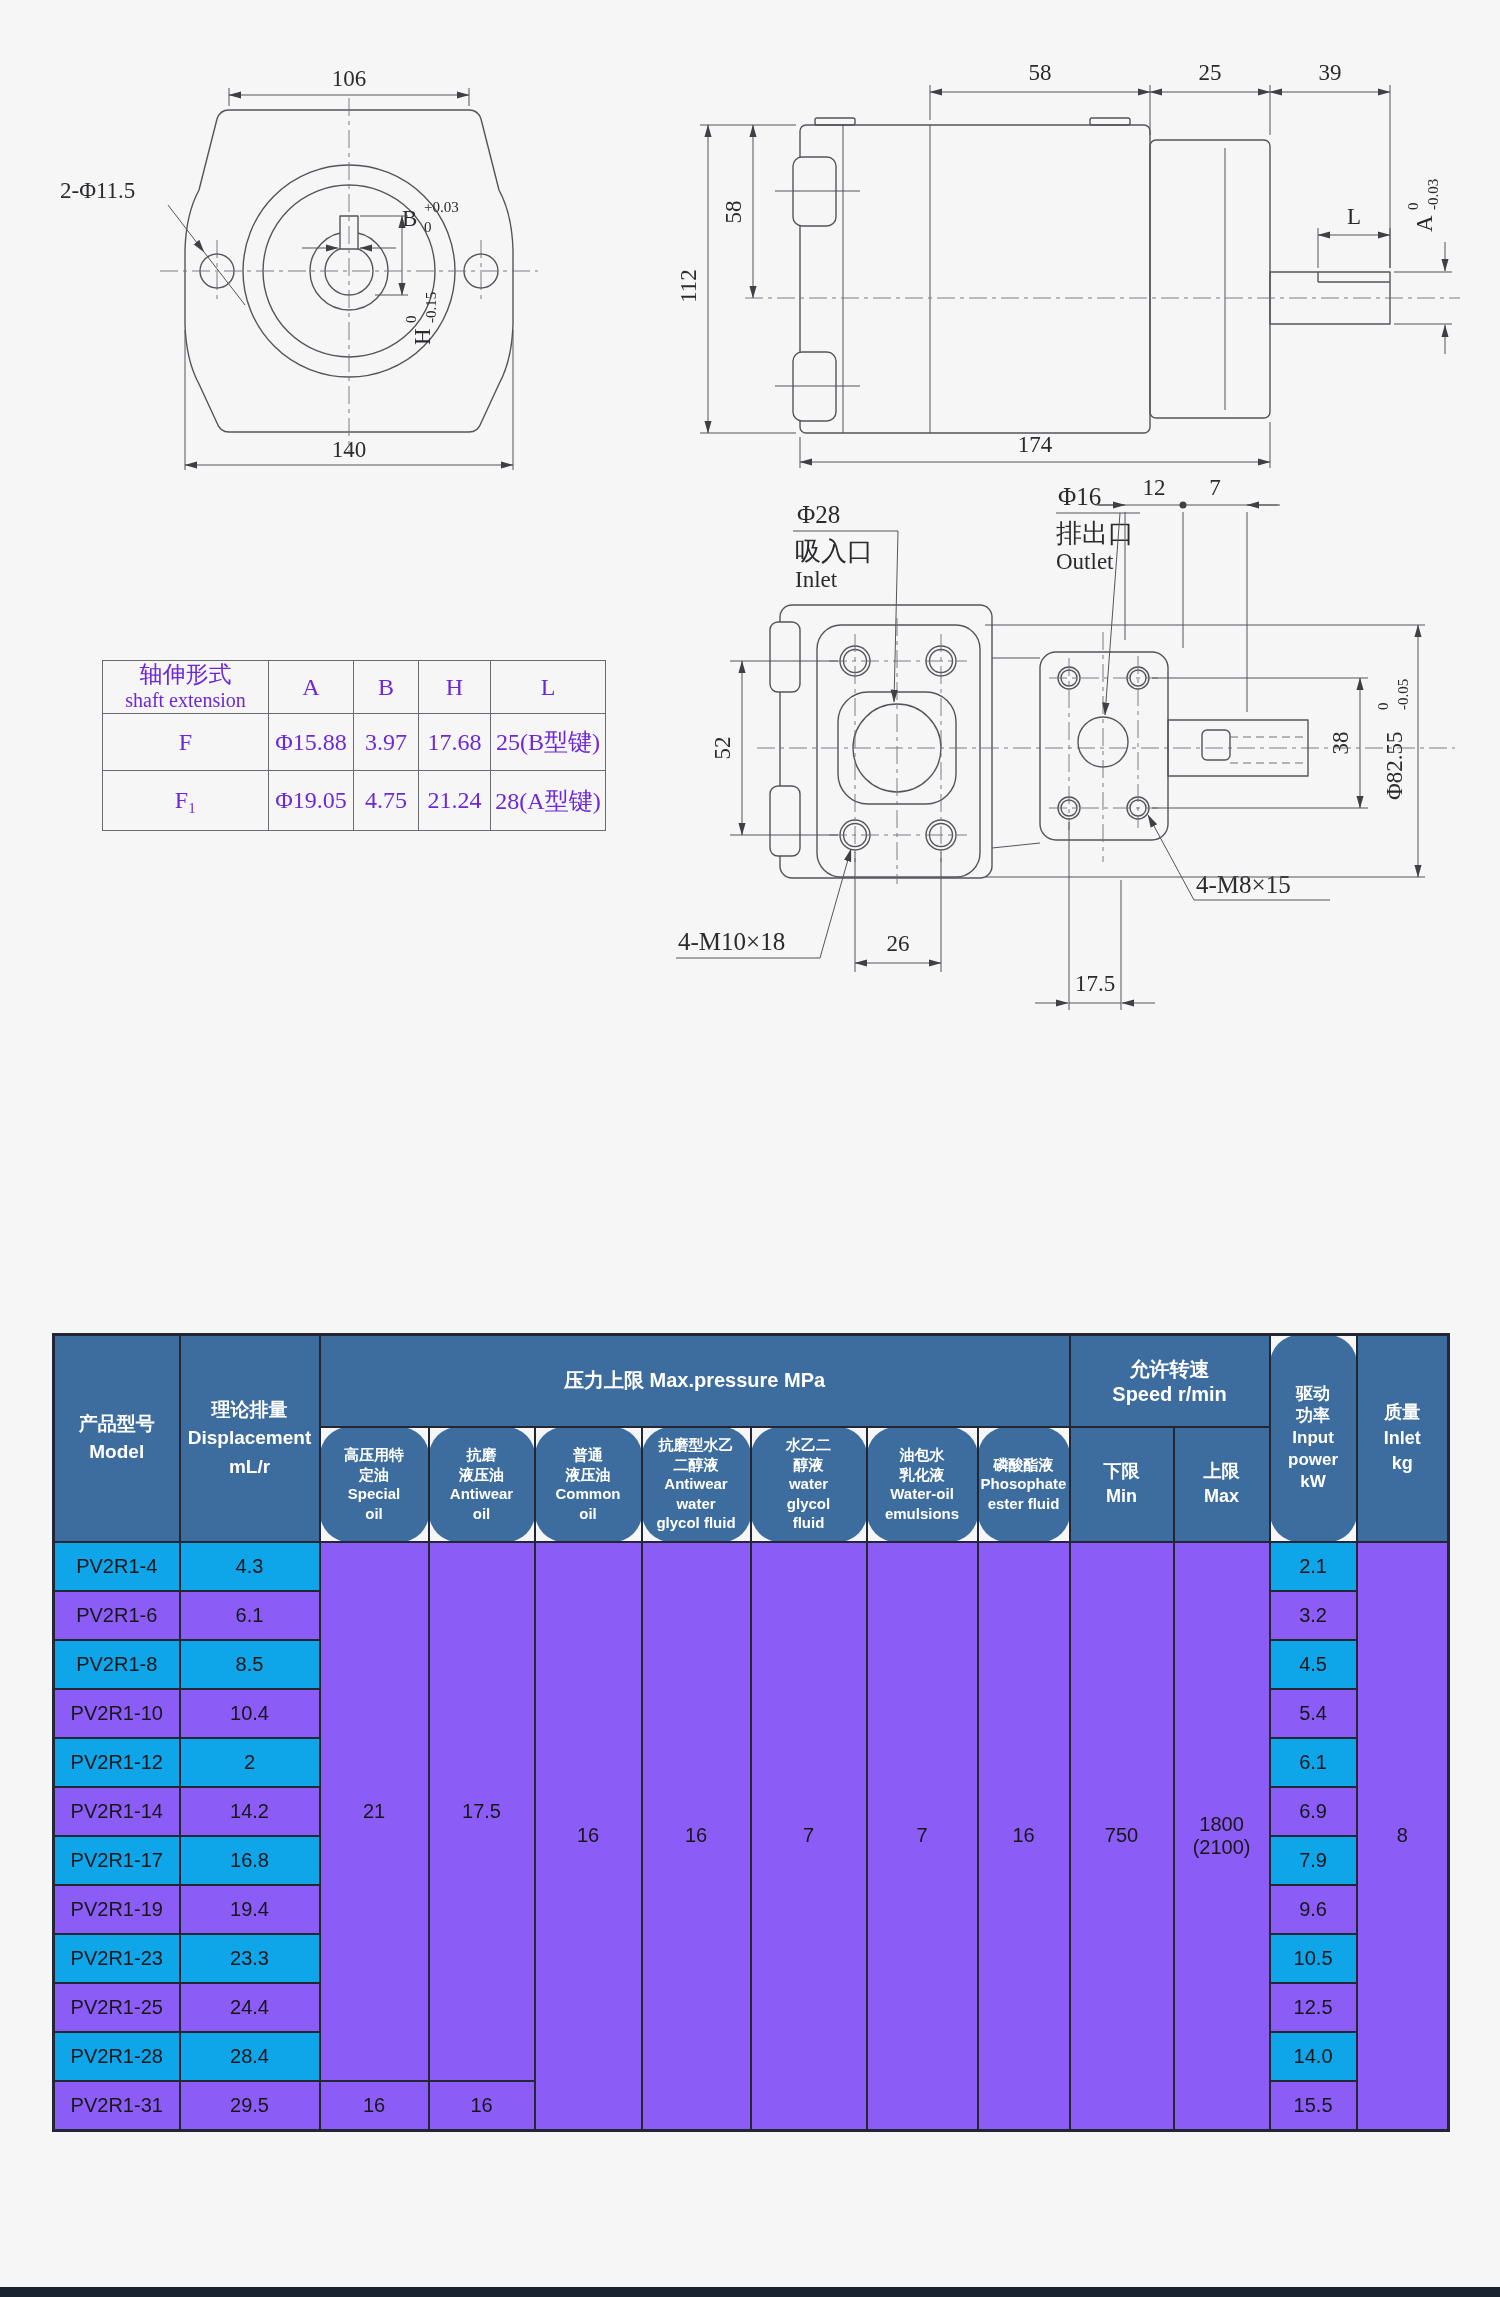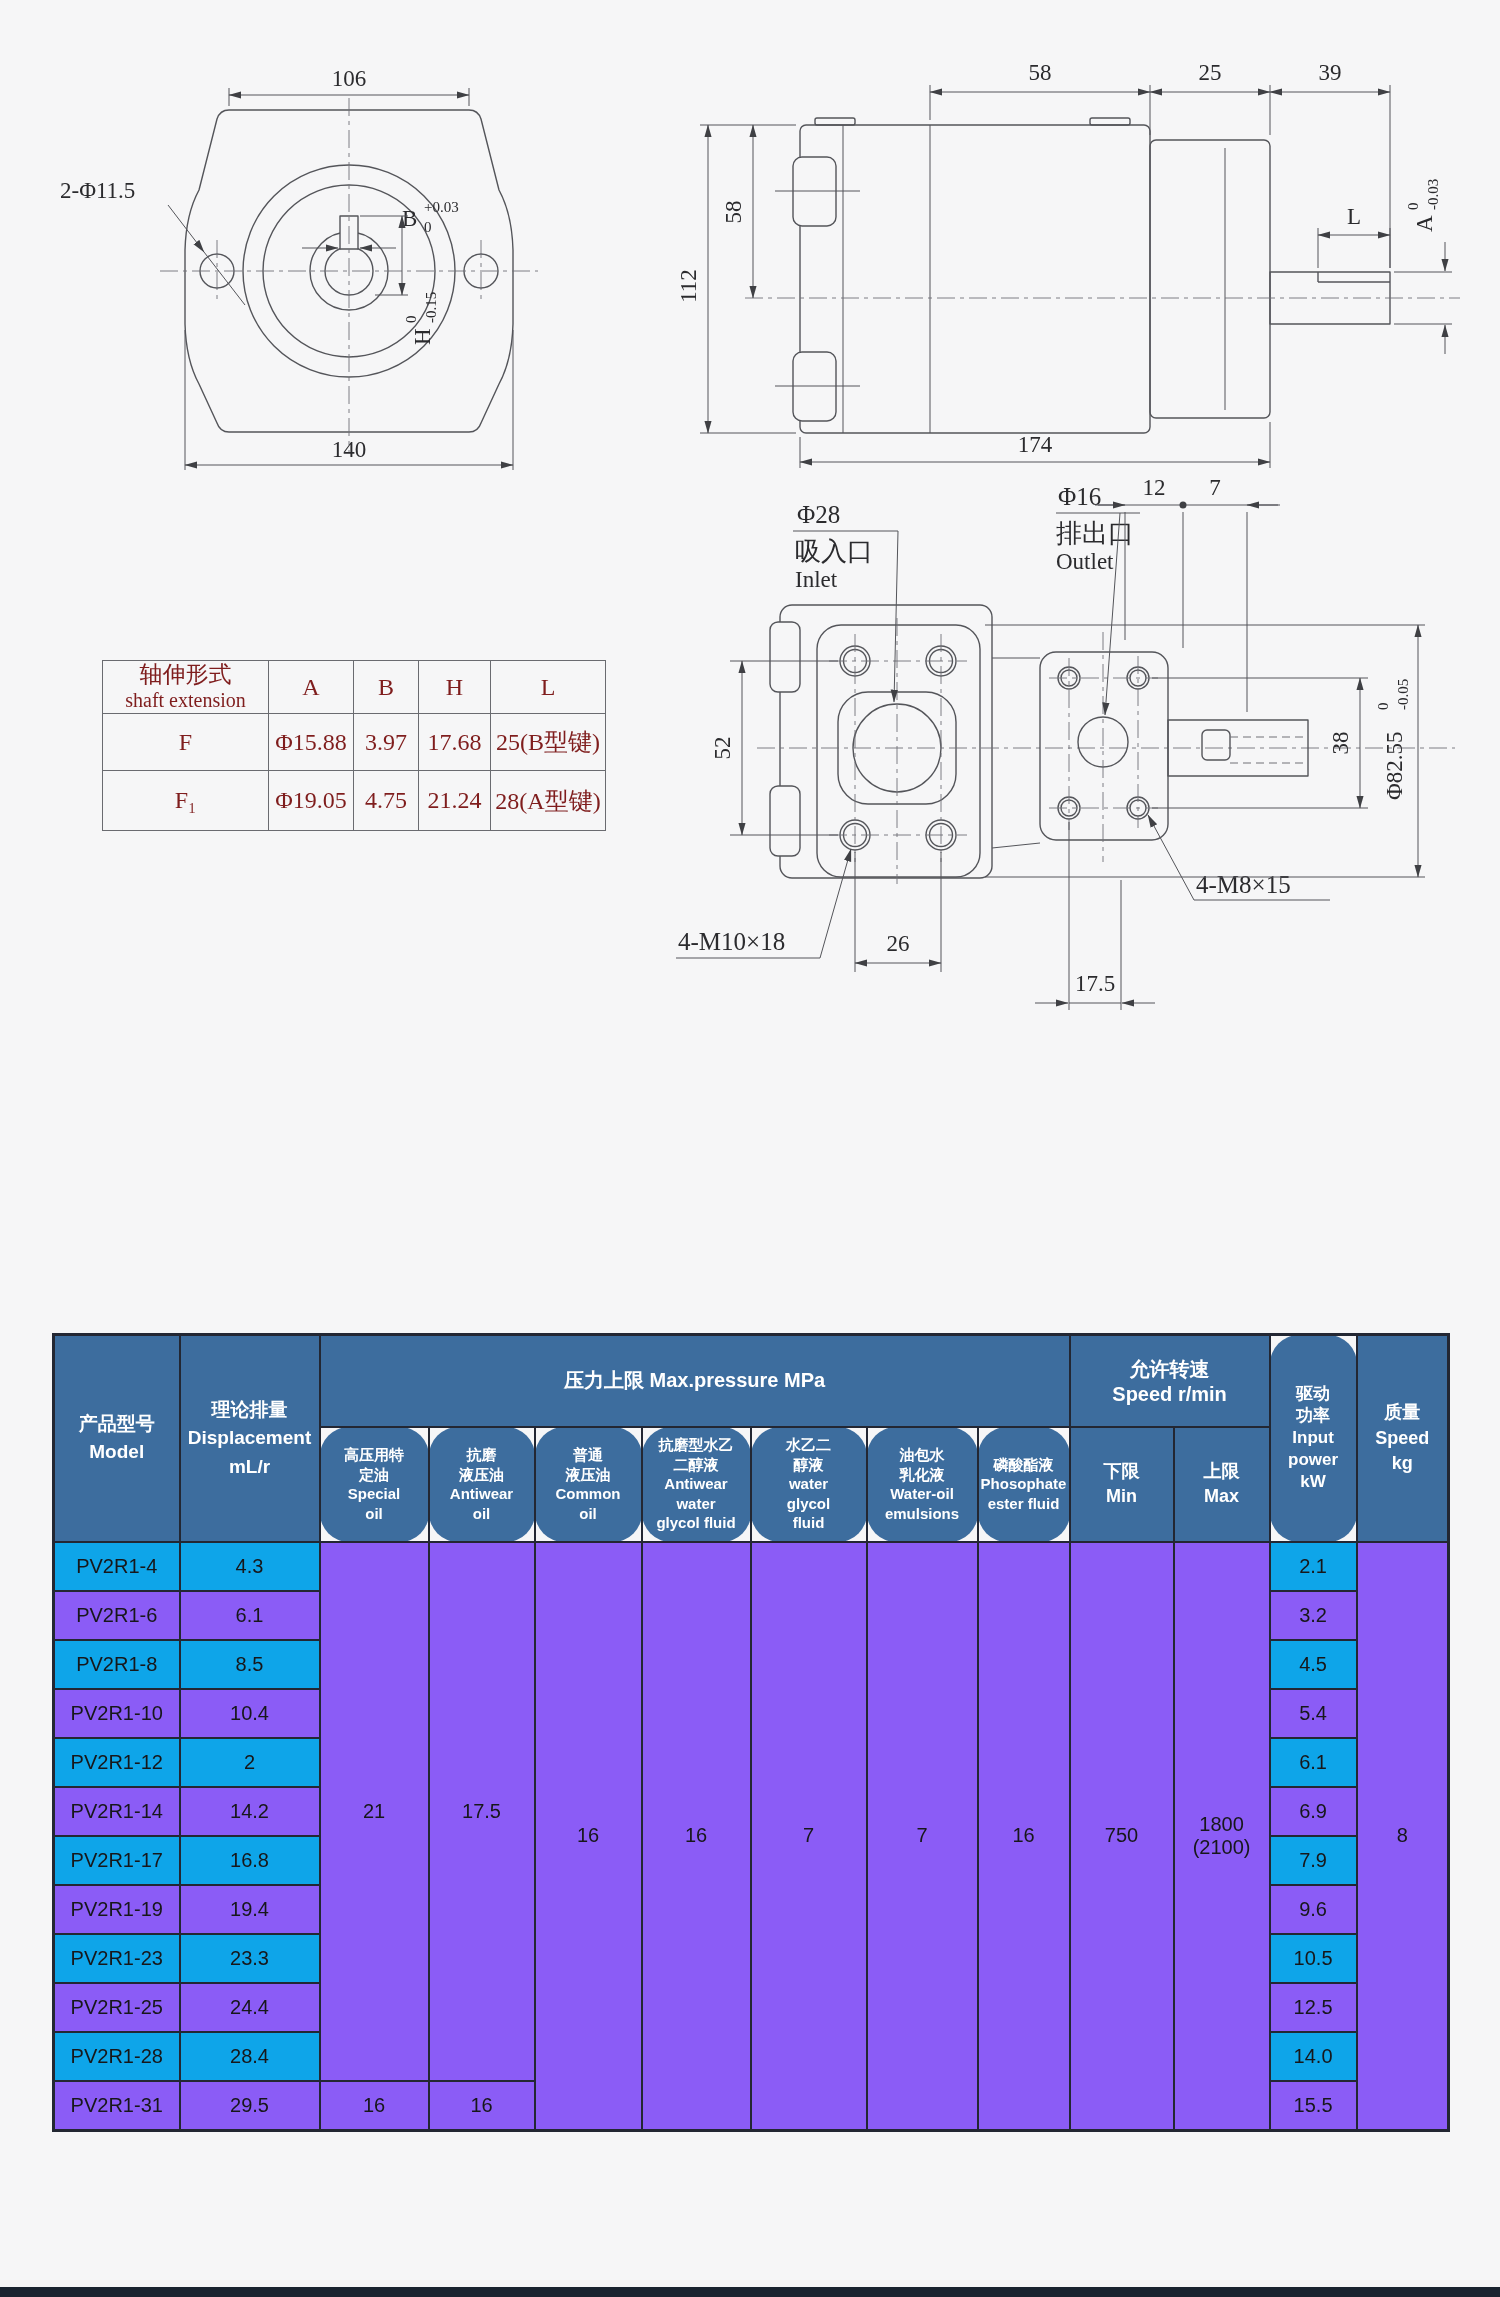--- a/index.html
+++ b/index.html
@@ -13,21 +13,21 @@
   .cl {stroke:#707176;stroke-width:.9;fill:none;stroke-dasharray:18 5 4 5;}
   .dash{stroke:#707176;stroke-width:1;fill:none;stroke-dasharray:8 5;}
   text{font-family:"Liberation Serif","DejaVu Serif",serif;fill:#2b2b2e;}
   .dt {font-size:23px;text-anchor:middle;}
   .dtl{font-size:23px;text-anchor:start;}
   .dts{font-size:15px;text-anchor:start;}
   .dcn{font-size:26px;text-anchor:start;}
   .den{font-size:23px;text-anchor:start;}
   
   .shaft{position:absolute;left:102px;top:660px;width:503px;border-collapse:collapse;
-         table-layout:fixed;font-family:"Liberation Serif","DejaVu Serif",serif;color:#7f1d1d;}
+         table-layout:fixed;font-family:"Liberation Serif","DejaVu Serif",serif;color:#6d28d9;}
   .shaft td,.shaft th{border:1.6px solid #6a6b70;text-align:center;vertical-align:middle;
          font-weight:normal;padding:0;}
   .shaft .t1{font-size:23px;line-height:1.15;}
   .shaft .t2{font-size:20px;}
   .shaft .hd{height:53px;font-size:24px;}
   .shaft .r1{height:57px;font-size:24px;}
   .shaft .r2{height:60px;font-size:24px;}
   
   .spec{position:absolute;left:52px;top:1333px;width:1395px;border-collapse:collapse;
         table-layout:fixed;font-family:"Liberation Sans",sans-serif;border:3px solid #232733;}
@@ -328,21 +328,21 @@
 mL/r</th>
         <th colspan="7">压力上限 Max.pressure MPa</th>
         <th colspan="2">允许转速
 Speed r/min</th>
         <th rowspan="2" class="hf" style="font-size:17px">驱动
 功率
 Input
 power
 kW</th>
         <th rowspan="2" class="hs">质量
-Speed
+Inlet
 kg</th>
       </tr>
       <tr>
         <th class="hf">高压用特
 定油
 Special
 oil</th>
         <th class="hf">抗磨
 液压油
 Antiwear

